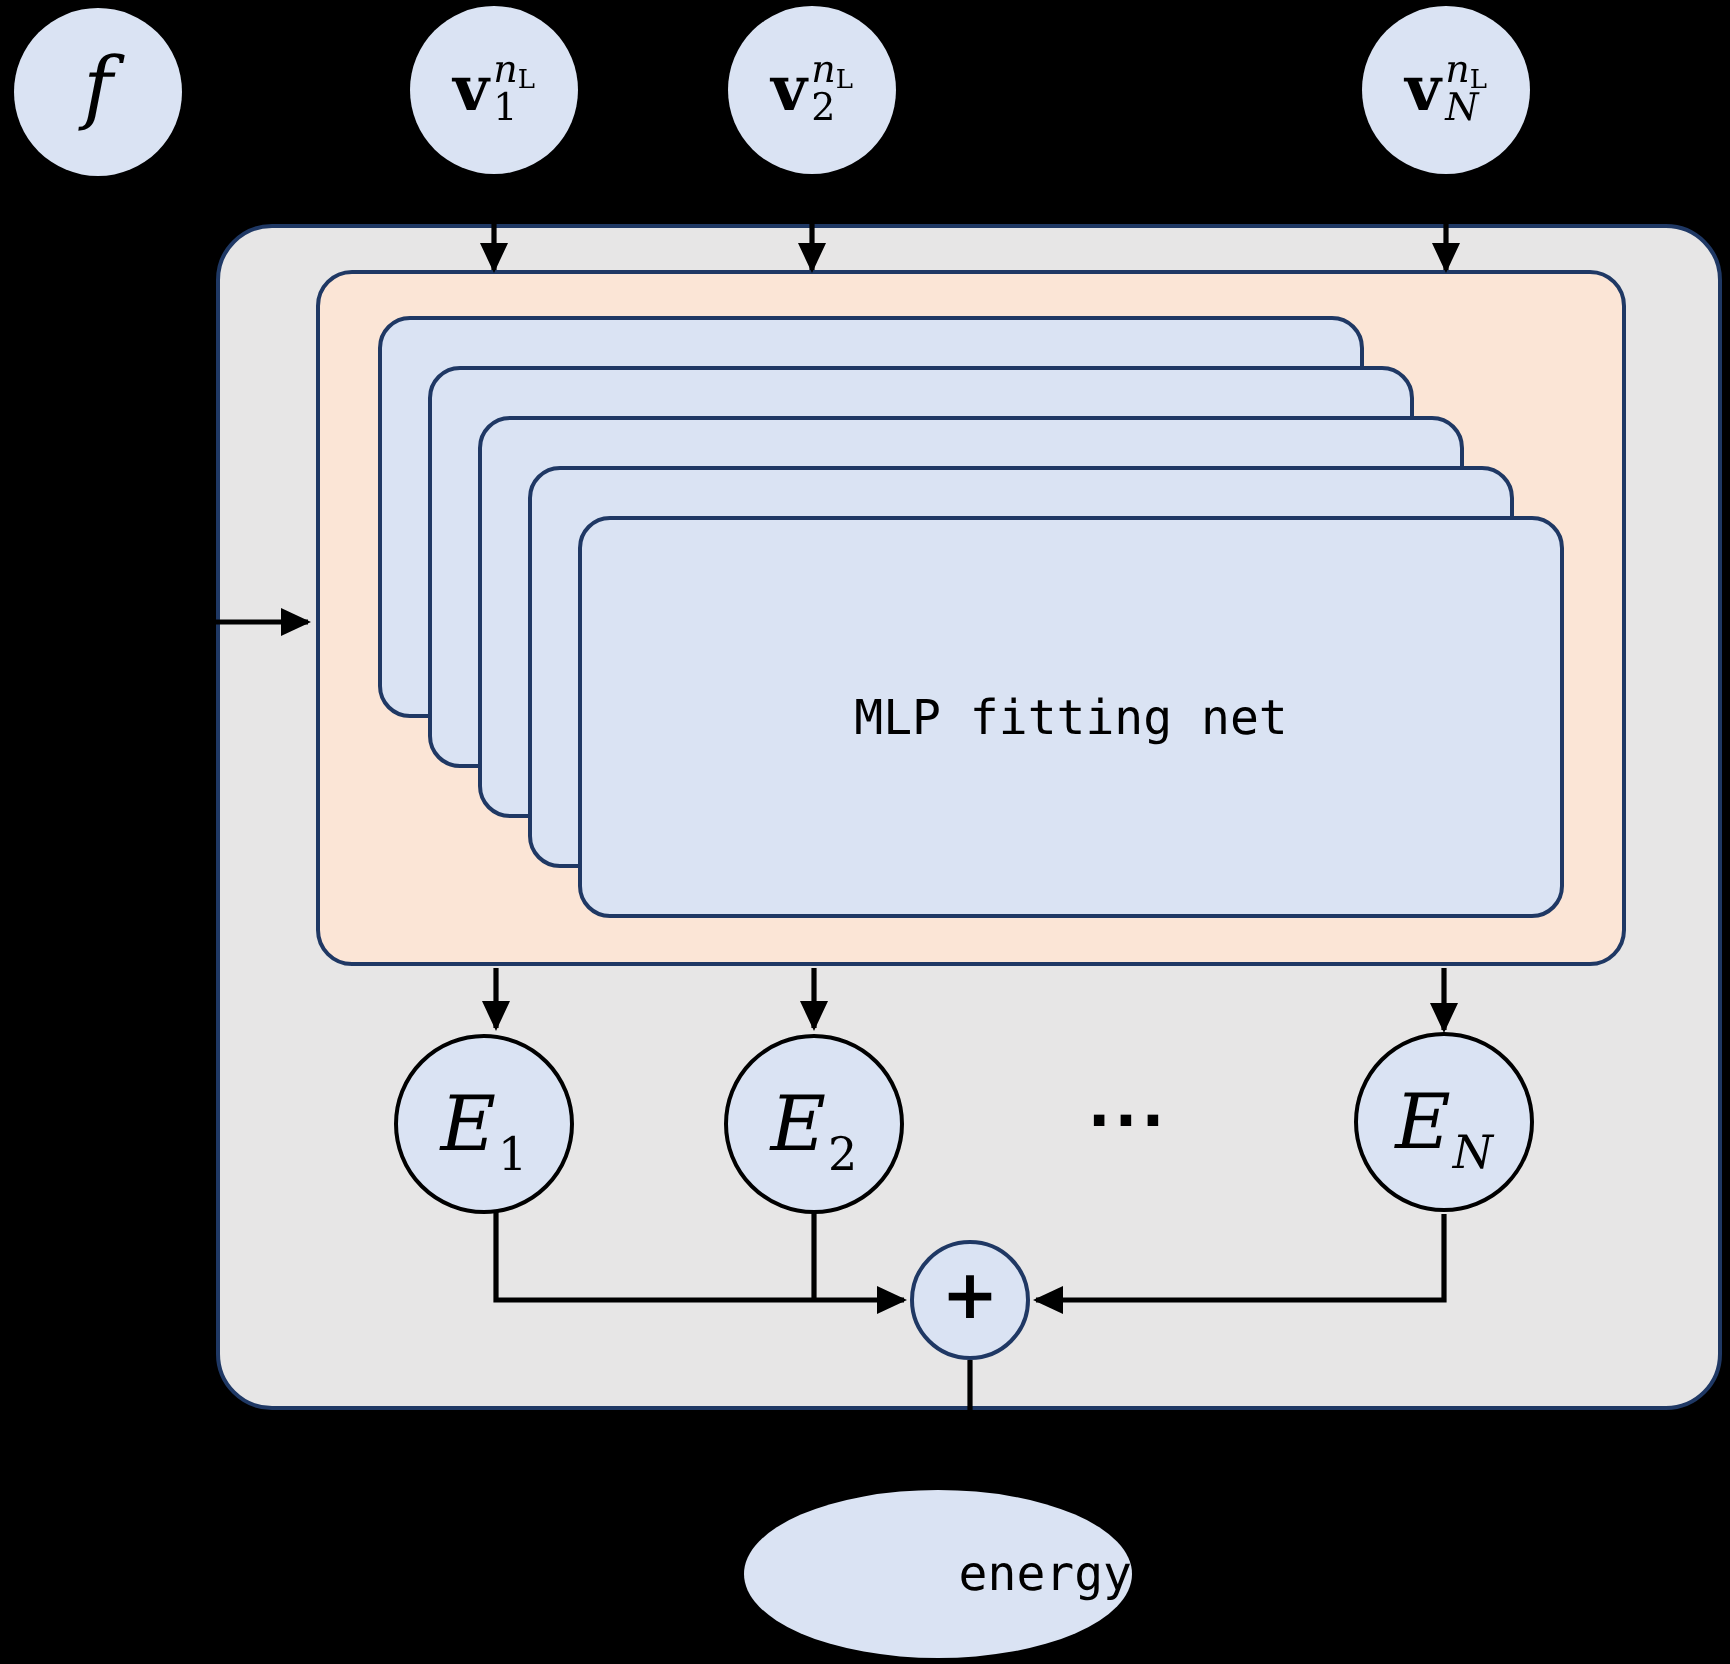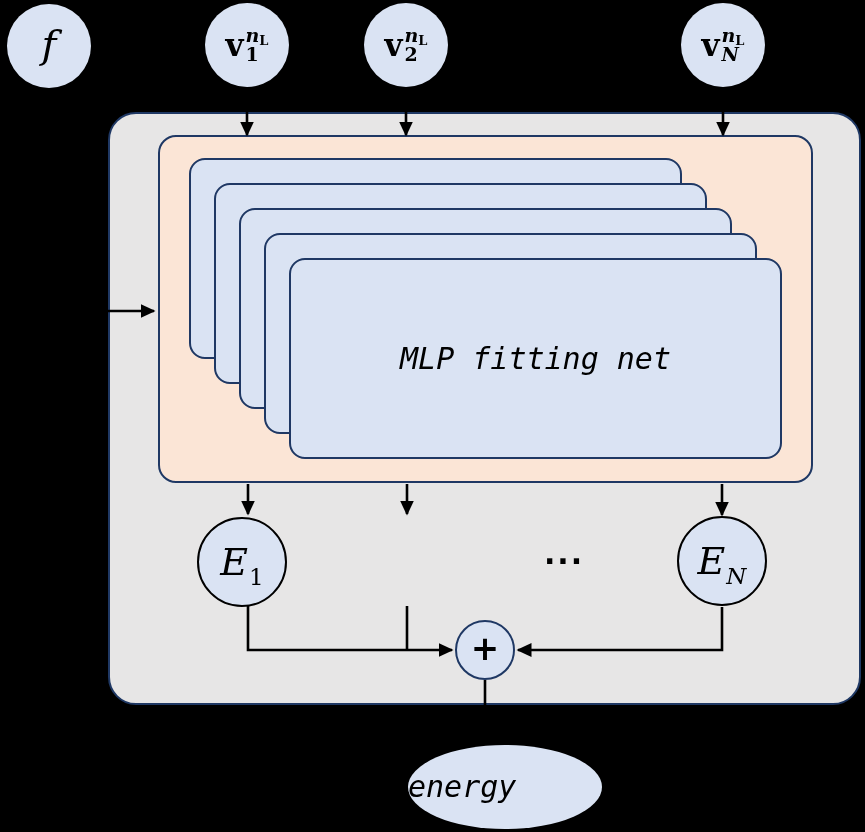--- a/index.html
+++ b/index.html
@@ -31,41 +31,41 @@
   }
   #node-f  { left: 7px;   top: 4px; width: 84px; height: 84px; }
   #node-v1 { left: 205px; top: 3px; width: 84px; height: 84px; }
   #node-v2 { left: 364px; top: 3px; width: 84px; height: 84px; }
   #node-vN { left: 681px; top: 3px; width: 84px; height: 84px; }
   #node-e1 { left: 197px; top: 517px; width: 90px; height: 90px; border: 2.7px solid #000; }
   #node-e2 { left: 362px; top: 517px; width: 90px; height: 90px; border: 2.7px solid #000; }
   #node-eN { left: 677px; top: 516px; width: 90px; height: 90px; border: 2.7px solid #000; }
   #node-sum { left: 455px; top: 620px; width: 60px; height: 60px; border: 2.5px solid #1f3864; }
   #node-energy {
-    position: absolute; z-index: 6; left: 408px; top: 745px; width: 194px; height: 84px;
-    border-radius: 50%; background: #dae3f3; display: flex; align-items: center; justify-content: flex-start;
+    position: absolute; z-index: 6; left: 372px; top: 745px; width: 194px; height: 84px;
+    border-radius: 50%; background: #dae3f3; display: flex; align-items: center; justify-content: flex-end;
   }
   
   .f-label { font-size: 40px; font-style: italic; line-height: 1; padding-bottom: 4px; }
   .v-label { display: inline-flex; align-items: center; line-height: 1; }
   .v-base  { font-weight: bold; font-size: 31px; }
-  .v-scripts { display: inline-flex; flex-direction: column; margin-left: 2px; font-weight: bold; }
+  .v-scripts { display: inline-flex; flex-direction: column; margin-left: 2px; }
   .v-sup { font-size: 19px; font-style: italic; line-height: 0.9; }
   .v-sup-sub { font-size: 13px; font-style: normal; position: relative; top: 3px; }
   .v-sub { font-size: 19px; font-style: normal; line-height: 0.9; margin-top: 1px; }
   .italic-sub .v-sub { font-style: italic; }
   .e-label { font-size: 38px; font-style: italic; line-height: 1; }
   .e-sub  { font-size: 23px; font-style: normal; position: relative; top: 10px; margin-left: 1px; }
   .italic-sub .e-sub { font-style: italic; }
   .sum-label { font-family: "DejaVu Sans", sans-serif; font-size: 34px; font-weight: bold; line-height: 1; padding-bottom: 4px; }
   .dots-label {
     position: absolute; z-index: 6; left: 564px; top: 554px; transform: translate(-50%, -50%);
     font-family: "DejaVu Sans", sans-serif; font-size: 30px; font-weight: bold; letter-spacing: 2px; line-height: 1;
   }
-  .mono-label { font-family: "DejaVu Sans Mono", monospace; font-size: 30px; line-height: 1; font-style: italic; }
+  .mono-label { font-family: "DejaVu Sans Mono", monospace; font-size: 24px; line-height: 1; }
 </style>
 </head>
 <body>
 
 <div id="canvas">
 
   <div id="outer-panel" class="panel"></div>
   <div id="inner-panel" class="panel"></div>
 
   <div class="mlp-layer l0"></div>
@@ -125,20 +125,23 @@
       <span class="v-scripts">
         <span class="v-sup"><span>n</span><span class="v-sup-sub">L</span></span>
         <span class="v-sub">N</span>
       </span>
     </span>
   </div>
 
   <div id="node-e1" class="circle">
     <span class="e-label"><span>E</span><span class="e-sub">1</span></span>
   </div>
+  <div id="node-e2" class="circle">
+    <span class="e-label"><span>E</span><span class="e-sub">2</span></span>
+  </div>
   <div id="node-eN" class="circle italic-sub">
     <span class="e-label"><span>E</span><span class="e-sub">N</span></span>
   </div>
 
   <span class="dots-label">...</span>
 
   <div id="node-sum" class="circle">
     <span class="sum-label">+</span>
   </div>
 

